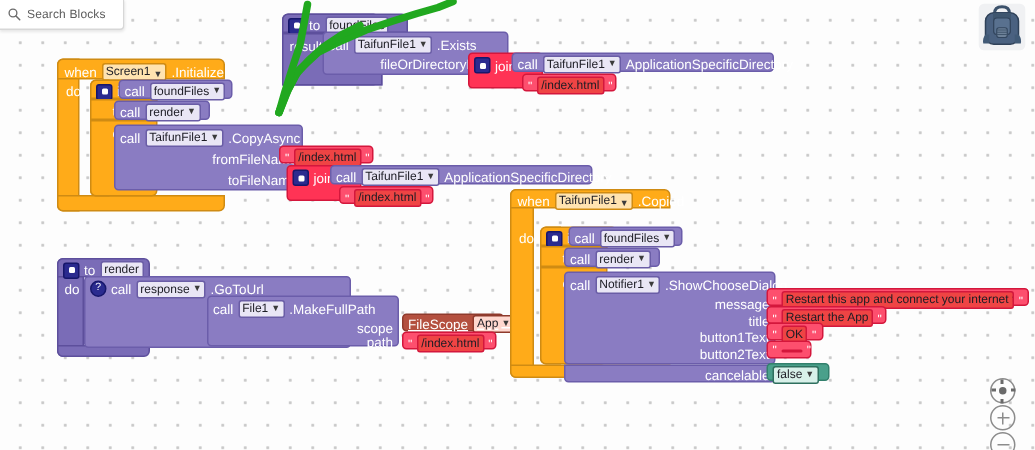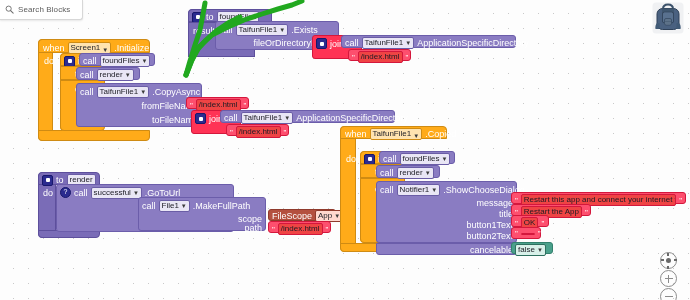--- a/index.html
+++ b/index.html
@@ -244,21 +244,21 @@
     </div>
   </div>
   <div class="blk proc" style="left:38px;top:230px;width:62px;height:8px;border-radius:0 0 4px 4px;"></div>
   <span class="lbl" style="position:absolute;left:43px;top:188px;">do</span>
 
   <div class="blk call" style="left:56px;top:184px;width:178px;height:48px;border-radius:3px;">
     <div class="row" style="padding:1.5px 3px;">
       <span class="qmark">?</span>
       <span class="lbl">call</span>
       <span class="field">
-        <span>successful</span>
+        <span>response</span>
           <span class="caret">▼</span>
       </span>
       <span class="lbl">.GoToUrl</span>
     </div>
     <div class="lbl rlabel" style="position:absolute;right:3px;top:18px;">url</div>
   </div>
 
   <div class="blk call" style="left:138px;top:197px;width:128px;height:34px;border-radius:3px;">
     <div class="row" style="padding:1.5px 3px;">
       <span class="lbl">call</span>
@@ -266,21 +266,21 @@
         <span>File1</span>
           <span class="caret">▼</span>
       </span>
       <span class="lbl">.MakeFullPath</span>
     </div>
     <div class="lbl rlabel" style="position:absolute;right:3px;top:16px;">scope</div>
     <div class="lbl rlabel" style="position:absolute;right:3px;top:25px;">path</div>
   </div>
 
   <div class="blk helper" style="left:268px;top:209px;width:68px;height:12px;border-radius:3px;">
-    <div class="row" style="padding:0 3px;">
+    <div class="row" style="padding:0 3px;text-decoration:underline;">
       <span class="lbl">FileScope</span>
       <span class="field helperf">
         <span>App</span>
           <span class="caret">▼</span>
       </span>
     </div>
   </div>
 
   <div class="blk txt2" style="left:268px;top:221px;width:63px;height:12px;border-radius:3px;">
     <div class="row" style="padding:1px 3px;">

